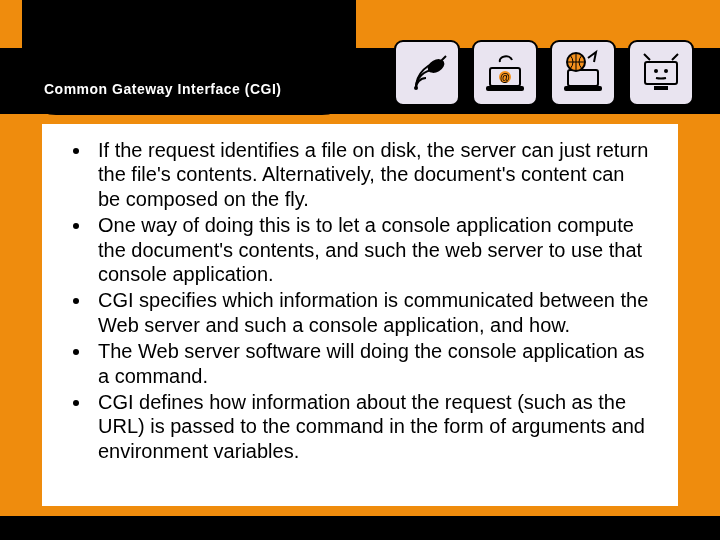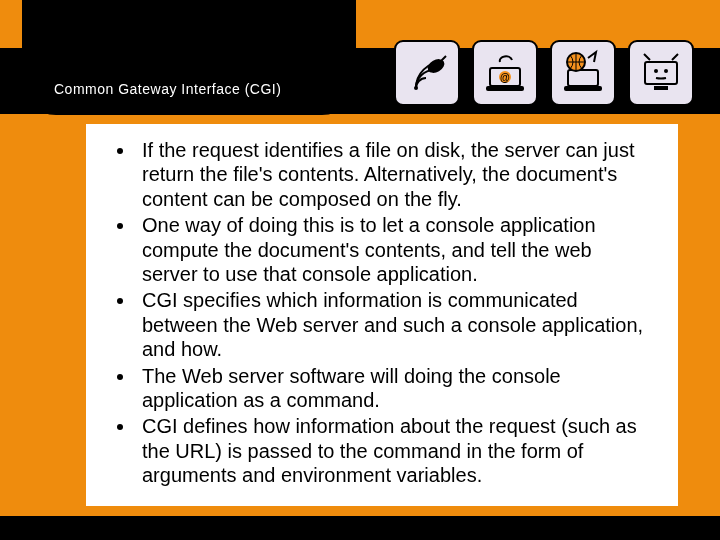--- a/index.html
+++ b/index.html
@@ -22,25 +22,25 @@
     position: absolute;
     left: 22px;
     top: -60px;
     width: 334px;
     height: 175px;
     background: #000;
     border-radius: 34px;
   }
   .hdr-title {
     position: absolute;
-    left: 32px;
+    left: 22px;
     bottom: 18px;
     color: #fff;
     font-size: 14px;
-    font-weight: normal;
+    font-weight: bold;
     letter-spacing: .5px;
   }
   
   .stripe {
     position: absolute;
     left: 0;
     top: 48px;
     width: 720px;
     height: 66px;
     background: #000;
@@ -66,21 +66,20 @@
   .ico svg { width: 50px; height: 50px; }
 
   
   .card {
     position: absolute;
     left: 42px;
     right: 42px;
     top: 124px;
     bottom: 34px;
     background: #fff;
-    margin-left: 44px;
   }
   .card ul {
     margin: 14px 26px 14px 26px;
     padding: 0 0 0 24px;
     list-style: disc;
   }
   .card li {
     font-size: 20px;
     line-height: 1.22;
     color: #000;
@@ -146,21 +145,21 @@
         <circle cx="30" cy="23" r="2" fill="#000"></circle>
         <path d="M20 30 Q25 31 30 30" fill="none" stroke="#000" stroke-width="2"></path>
         <path d="M8 6 L14 12 M42 6 L36 12" stroke="#000" stroke-width="2"></path>
       </svg>
     </div>
   </div>
 
   <div class="card">
     <ul>
       <li>If the request identifies a file on disk, the server can just return the file's contents. Alternatively, the document's content can be composed on the fly.</li>
-      <li>One way of doing this is to let a console application compute the document's contents, and tell the web server to use that console application.</li>
+      <li>One way of doing this is to let a console application compute the document's contents, and such the web server to use that console application.</li>
       <li>CGI specifies which information is communicated between the Web server and such a console application, and how.</li>
       <li>The Web server software will doing the console application as a command.</li>
       <li>CGI defines how information about the request (such as the URL) is passed to the command in the form of arguments and environment variables.</li>
     </ul>
   </div>
 
   <div class="foot"></div>
 </div>
 
 </body></html>

